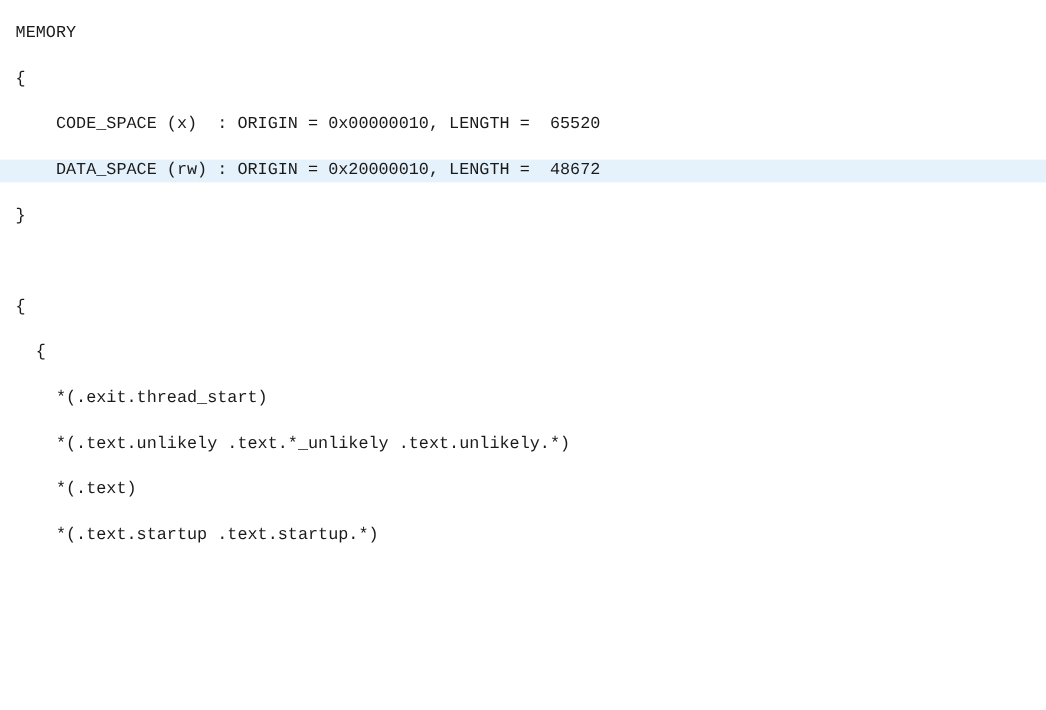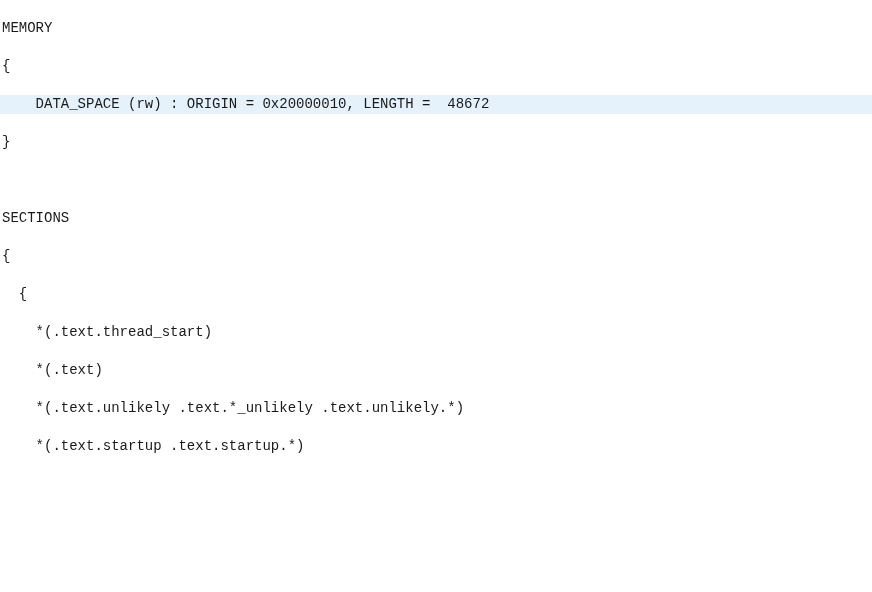--- a/index.html
+++ b/index.html
@@ -12,44 +12,44 @@
     font-size: 14px;
     line-height: 19px;
     color: #1a1a1a;
     overflow: hidden;
   }
   .code-view {
     padding: 0;
     white-space: pre;
   }
   .line {
-    padding-left: 2px;
+    padding-left: 13px;
   }
   .hl {
     background: #e6f2fb;
     display: block;
     width: 100%;
   }
 </style>
 </head>
 <body>
 
 <div class="code-view">
 <div class="line">MEMORY</div>
 <div class="line">{</div>
+<div class="line">    CODE_SPACE (x)  : ORIGIN = 0x00000010, LENGTH =  65520</div>
 <div class="line hl">    DATA_SPACE (rw) : ORIGIN = 0x20000010, LENGTH =  48672</div>
 <div class="line">}</div>
 <div class="line"></div>
 <div class="line"></div>
-<div class="line">SECTIONS</div>
 <div class="line">{</div>
 <div class="line">  {</div>
-<div class="line">    *(.text.thread_start)</div>
+<div class="line">    *(.exit.thread_start)</div>
+<div class="line">    *(.text.unlikely .text.*_unlikely .text.unlikely.*)</div>
 <div class="line">    *(.text)</div>
-<div class="line">    *(.text.unlikely .text.*_unlikely .text.unlikely.*)</div>
 <div class="line">    *(.text.startup .text.startup.*)</div>
 
 
 <div class="line"></div>
 <div class="line"></div>
 <div class="line"></div>
 <div class="line"></div>
 
 
 

